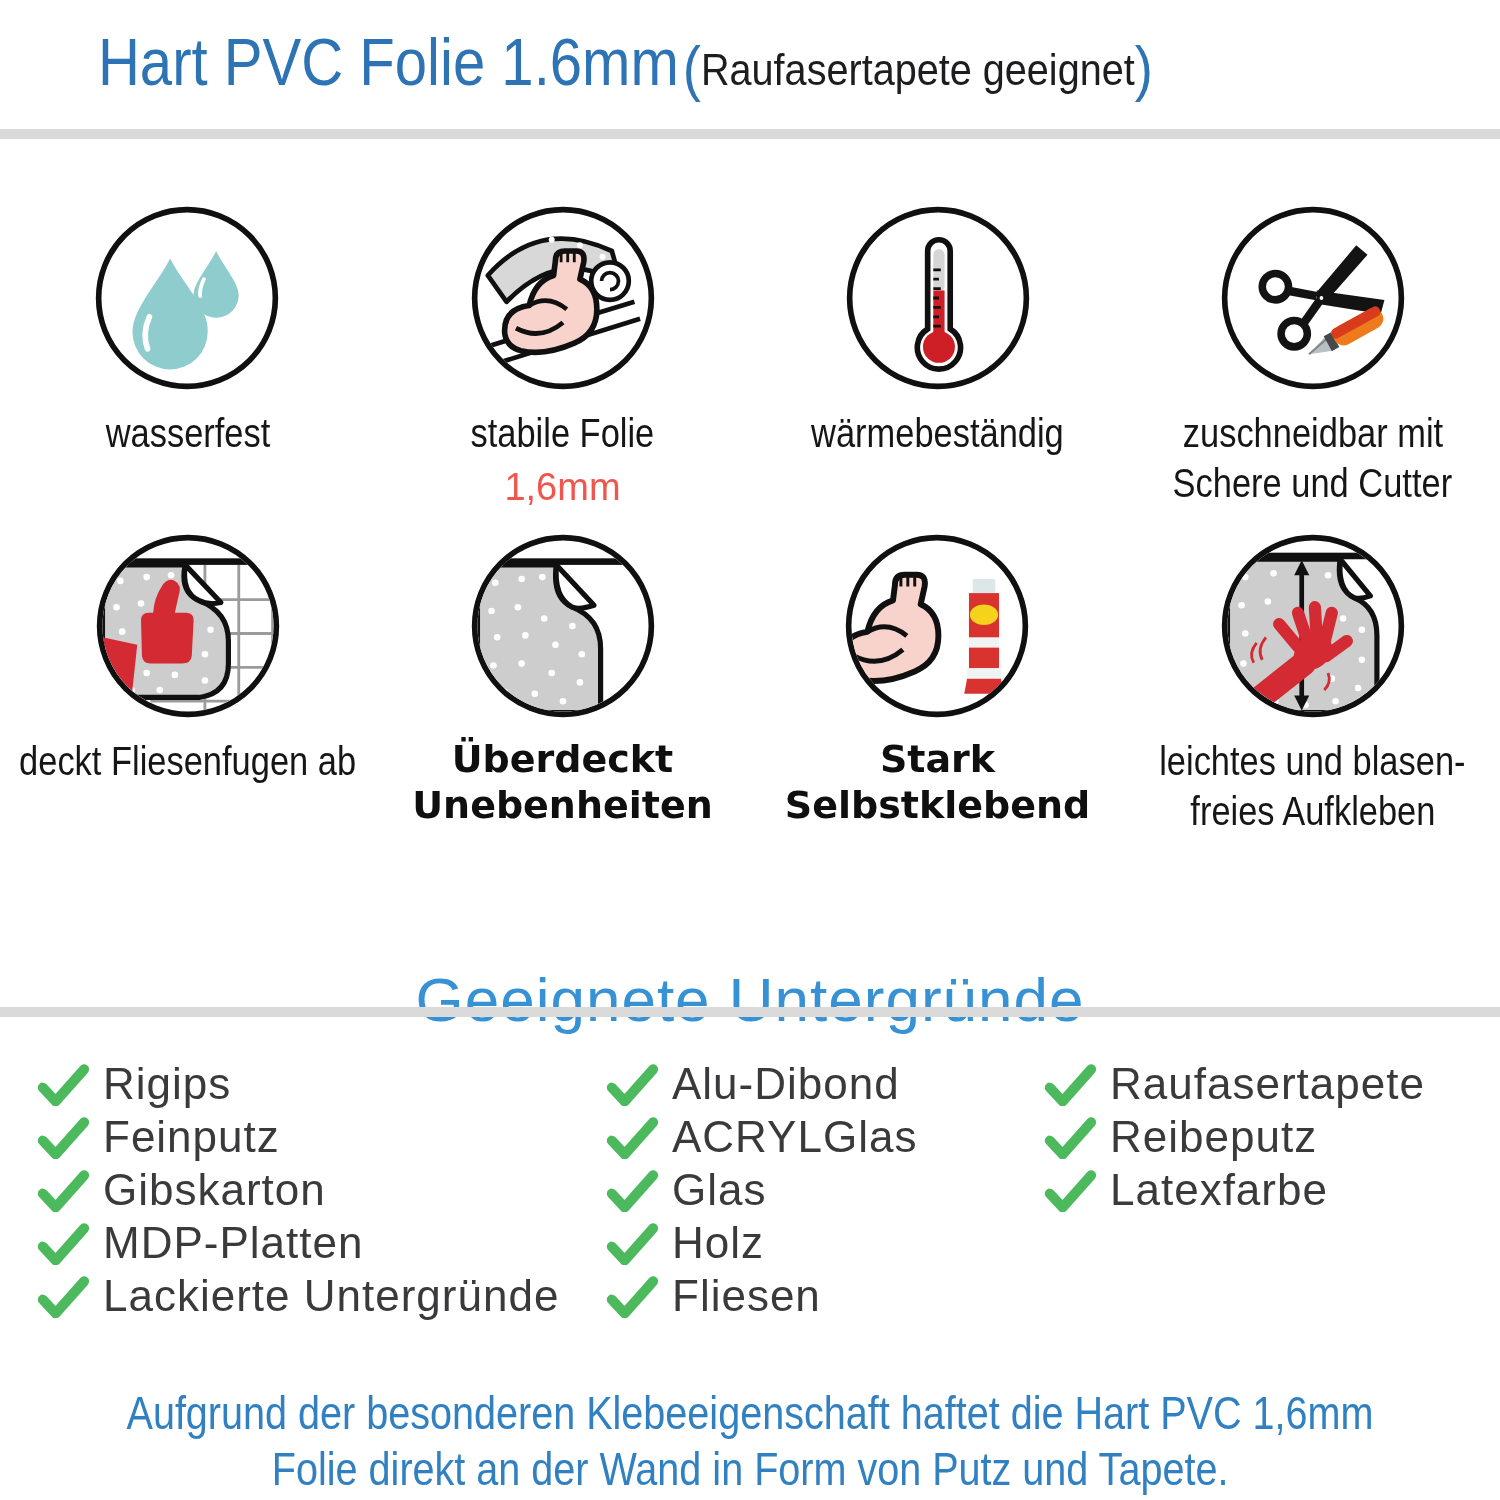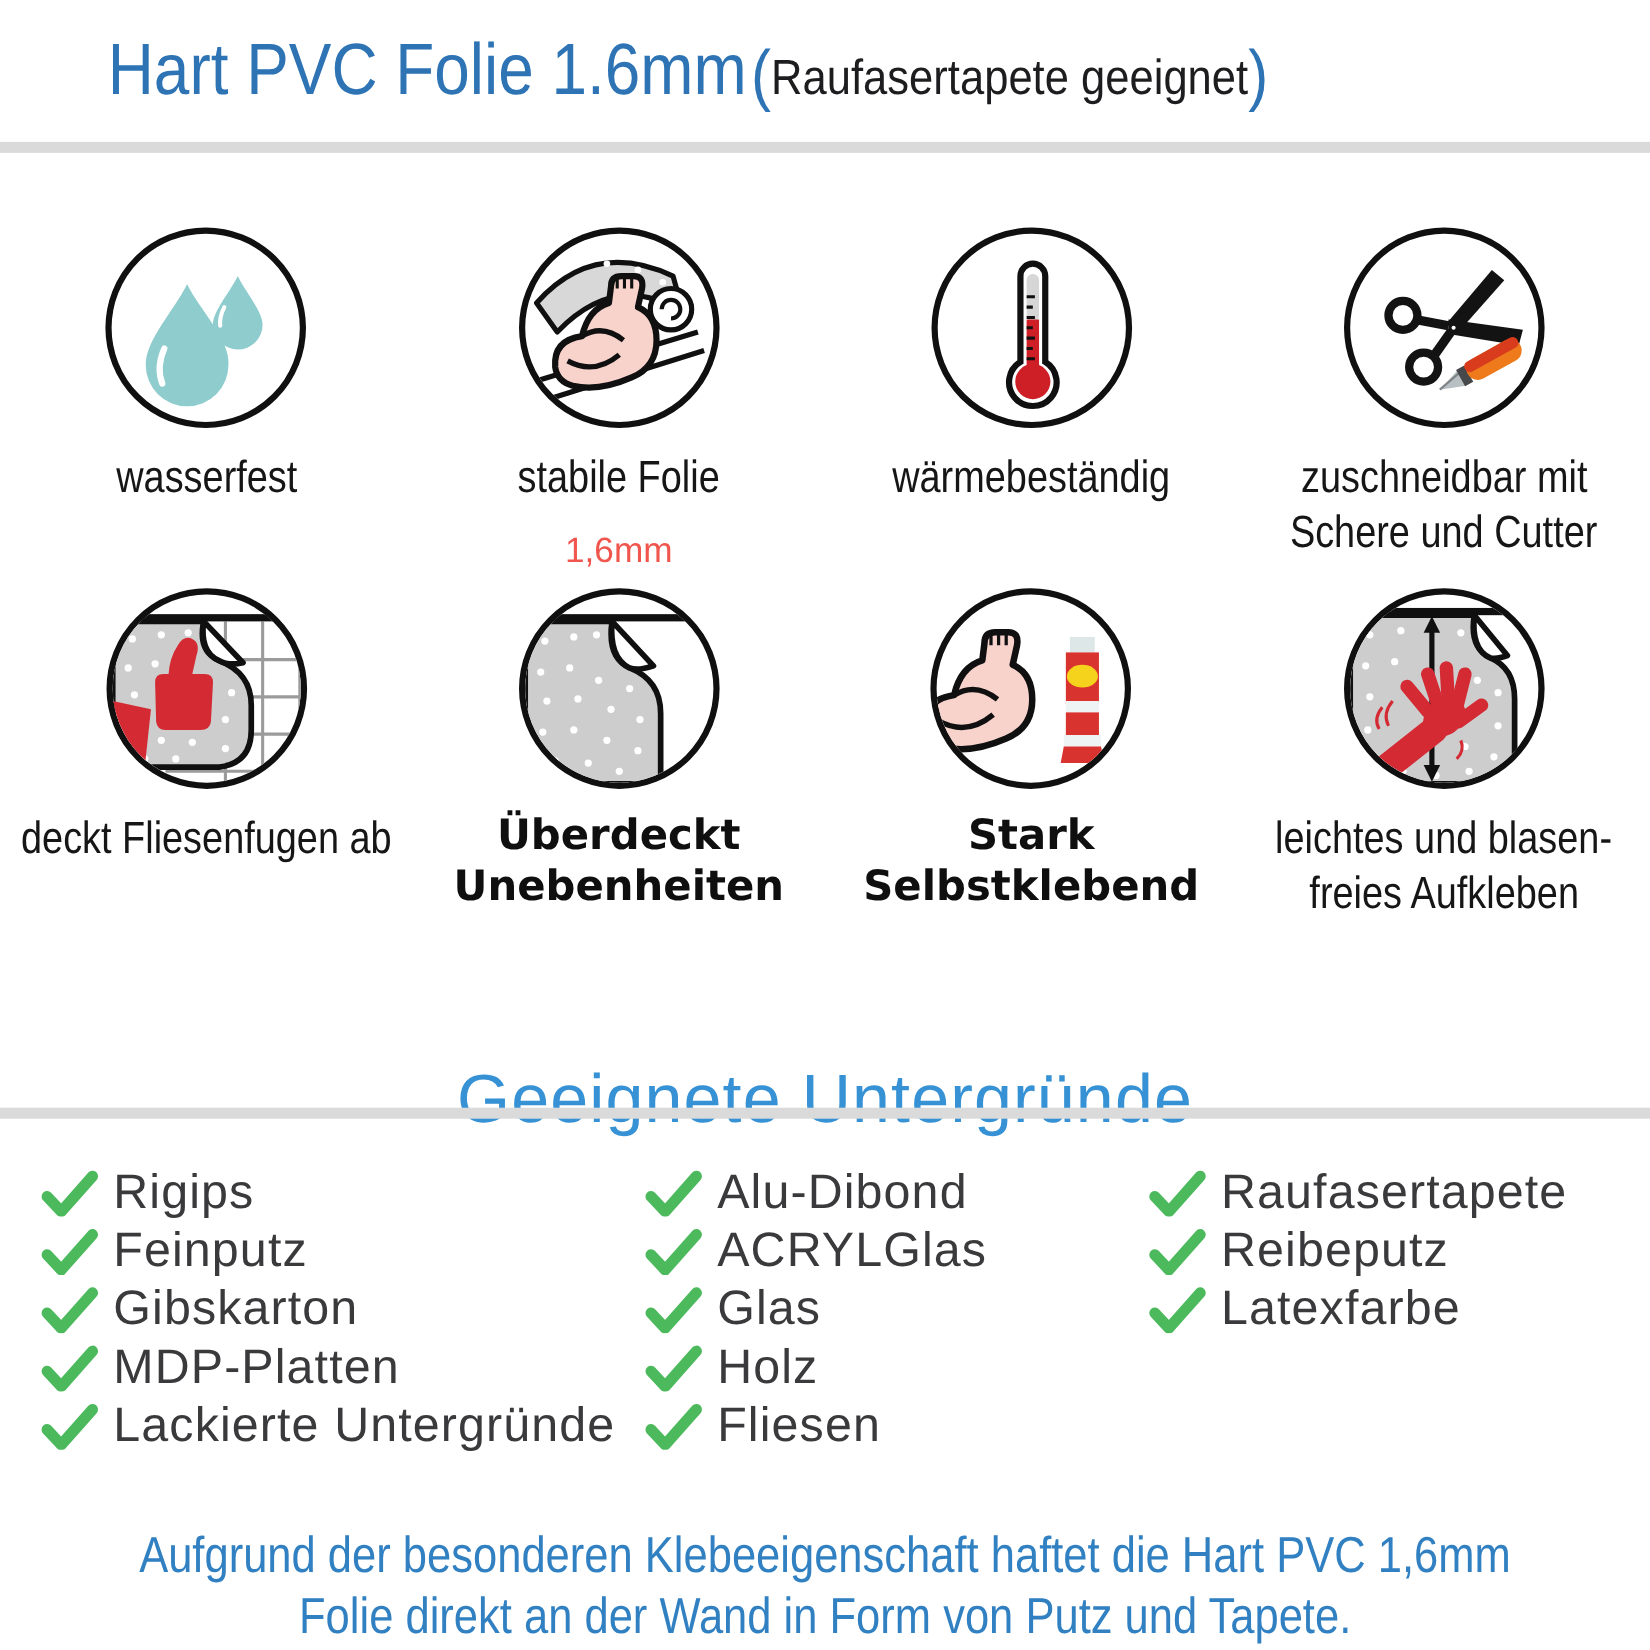--- a/index.html
+++ b/index.html
@@ -21,30 +21,30 @@
   
   .features{position:absolute;left:0;width:1500px;display:grid;grid-template-columns:repeat(4,375px);justify-items:center;}
   .row1{top:204px;}
   .row2{top:532px;}
   .feature{display:flex;flex-direction:column;align-items:center;}
   .icon-circle{width:188px;height:188px;}
   .icon-circle svg{display:block;width:100%;height:100%;}
   .feature-label{margin-top:16px;font-size:41px;color:#161616;line-height:1.22;text-align:center;}
   .cond{display:inline-block;transform:scaleX(0.84);transform-origin:center;white-space:nowrap;}
   .bold-label{font-family:"DejaVu Sans",sans-serif;font-weight:700;font-size:38px;color:#0f0f0f;}
-  .sub-red{margin-top:24px;font-size:32px;color:#f0564d;text-align:center;}
+  .sub-red{margin-top:8px;font-size:38px;color:#f0564d;text-align:center;}
 
   
   .section-heading{position:absolute;top:964px;left:0;width:1500px;text-align:center;
                    font-size:62px;color:#3692d4;letter-spacing:1px;}
 
   
   .col{position:absolute;top:1063px;display:flex;flex-direction:column;gap:11px;}
   .col.c1{left:35px;}
-  .col.c2{left:584px;}
+  .col.c2{left:604px;}
   .col.c3{left:1042px;}
   .check-item{display:flex;align-items:center;gap:12px;height:42px;}
   .check-item svg{width:56px;height:44px;flex:0 0 auto;}
   .check-text{font-size:44px;color:#3a3a3c;letter-spacing:1px;white-space:nowrap;}
 
   
   .footer{position:absolute;top:1385px;left:0;width:1500px;text-align:center;
           color:#3181c2;font-size:46px;line-height:1.22;}
   .footer .cond{transform:scaleX(0.86);}
 </style>

